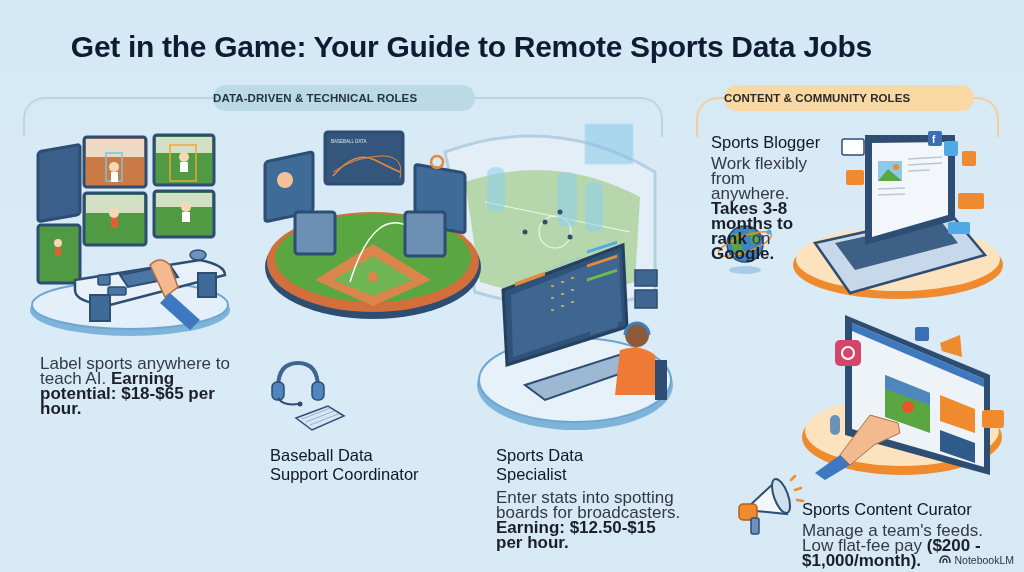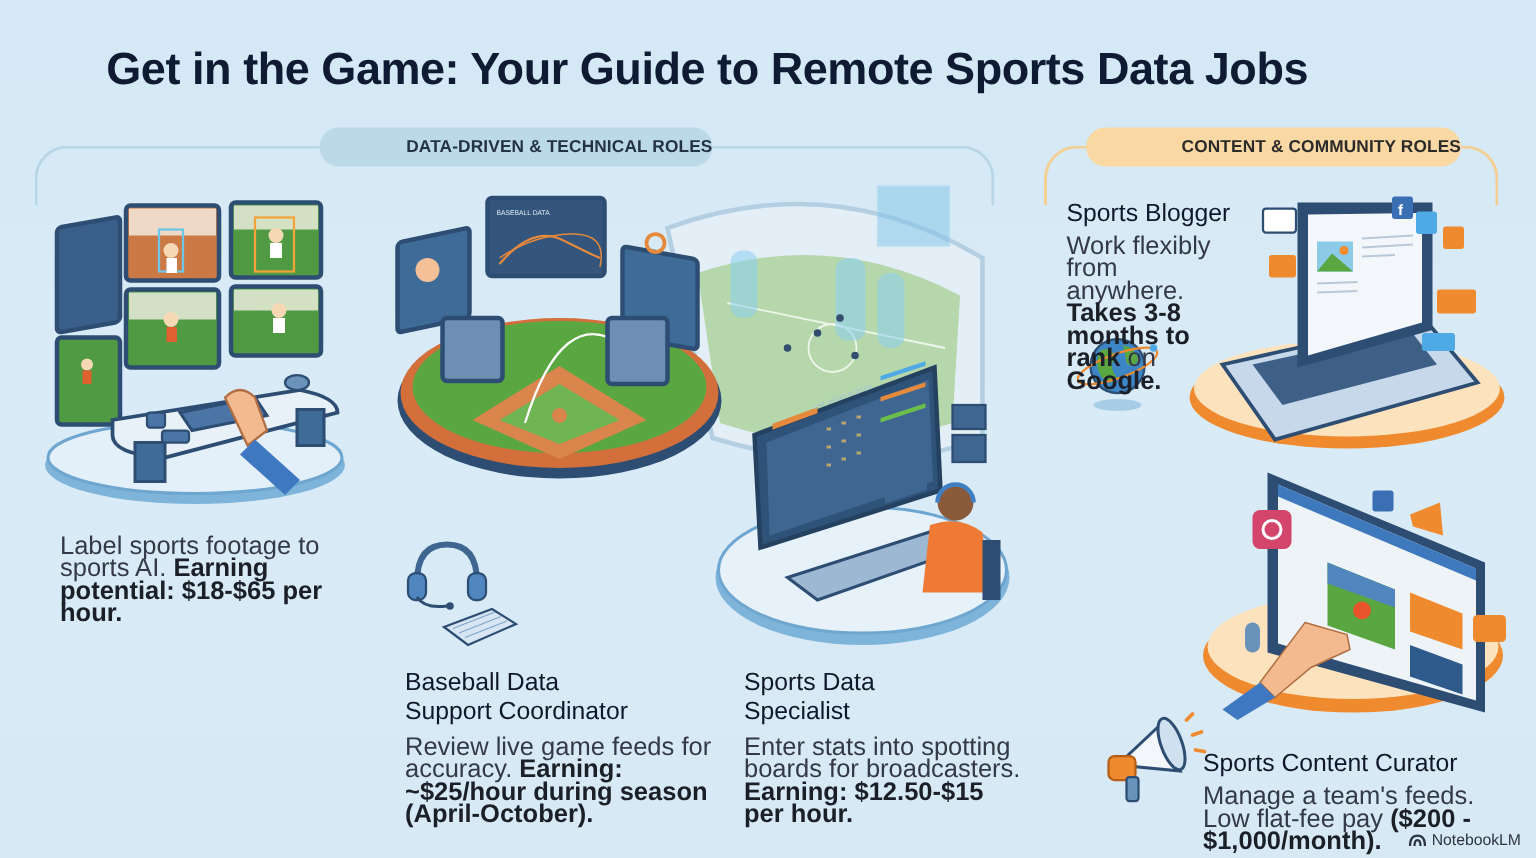--- a/index.html
+++ b/index.html
@@ -17,35 +17,35 @@
   }
   
   .bracket {
     position: absolute; border: 2px solid; border-bottom: none;
     border-radius: 22px 22px 0 0;
   }
   .bracket.tech { left: 23px; top: 97px; width: 640px; height: 40px; border-color: #b9d6e6; }
   .bracket.content { left: 696px; top: 97px; width: 303px; height: 40px; border-color: #f3cf96; }
   .pill {
     position: absolute; height: 26px; border-radius: 14px;
-    font-size: 11.5px; font-weight: 700; line-height: 26px; text-align: right;
+    font-size: 11.5px; font-weight: 700; line-height: 26px; text-align: left;
     letter-spacing: 0.1px;
   }
   .pill.tech { left: 213px; top: 85px; width: 262px; background: #bcd9e8; color: #243245; }
   .pill.content { left: 724px; top: 85px; width: 250px; background: #f9d8a3; color: #2b2a2a; }
 
   .role { position: absolute; }
   .role h3 { font-size: 16.5px; font-weight: 400; line-height: 19px; color: #0f172a; }
   .role p { font-size: 17px; line-height: 15px; color: #333a45; margin-top: 6px; }
   .role p b { color: #1b1f27; font-weight: 700; }
 
   .illus { position: absolute; }
   .watermark {
     position: absolute; right: 10px; bottom: 6px; font-size: 10.5px; color: #2d3440;
-    display: flex; align-items: center; gap: 3px; padding-left: 21px;
+    display: flex; gap: 3px; padding-left: 21px;
   }
 </style>
 </head>
 <body>
 
 <div class="title">Get in the Game: Your Guide to Remote Sports Data Jobs</div>
 
 <div class="bracket tech"></div>
 <div class="pill tech">DATA-DRIVEN &amp; TECHNICAL ROLES</div>
 <div class="bracket content"></div>
@@ -250,26 +250,25 @@
   <rect x="4" y="32" width="18" height="16" rx="4" fill="#f08a2e" stroke="#b65d16" stroke-width="1.5"></rect>
   <rect x="16" y="46" width="8" height="16" rx="2" fill="#6a93bb" stroke="#2d4d73" stroke-width="1.5"></rect>
   <g stroke="#f08a2e" stroke-width="2.5" stroke-linecap="round">
       <path d="M56 8 L60 4"></path>
       <path d="M60 18 L66 16"></path>
       <path d="M62 28 L68 29"></path>
     </g>
 </svg>
 
 <div class="role" style="left:40px;top:350px;width:195px">
-  <p><span>Label sports footage to sports AI. </span><b>Earning potential: $18-$65 per hour.</b></p>
+  <p><span>Label sports anywhere to teach AI. </span><b>Earning potential: $18-$65 per hour.</b></p>
 </div>
 
 <div class="role" style="left:270px;top:446px;width:215px">
   <h3><span>Baseball Data</span><br><span>Support Coordinator</span></h3>
-  <p><span>Review live game feeds for accuracy. </span><b>Earning: ~$25/hour during season (April-October).</b></p>
 </div>
 
 <div class="role" style="left:496px;top:446px;width:185px">
   <h3><span>Sports Data</span><br><span>Specialist</span></h3>
   <p><span>Enter stats into spotting boards for broadcasters. </span><b>Earning: $12.50-$15 per hour.</b></p>
 </div>
 
 <div class="role" style="left:711px;top:133px;width:110px">
   <h3 style="white-space:nowrap">Sports Blogger</h3>
   <p style="margin-top:4px"><span>Work flexibly from anywhere. </span><b>Takes 3-8 months to rank</b><span> on </span><b>Google.</b></p>

